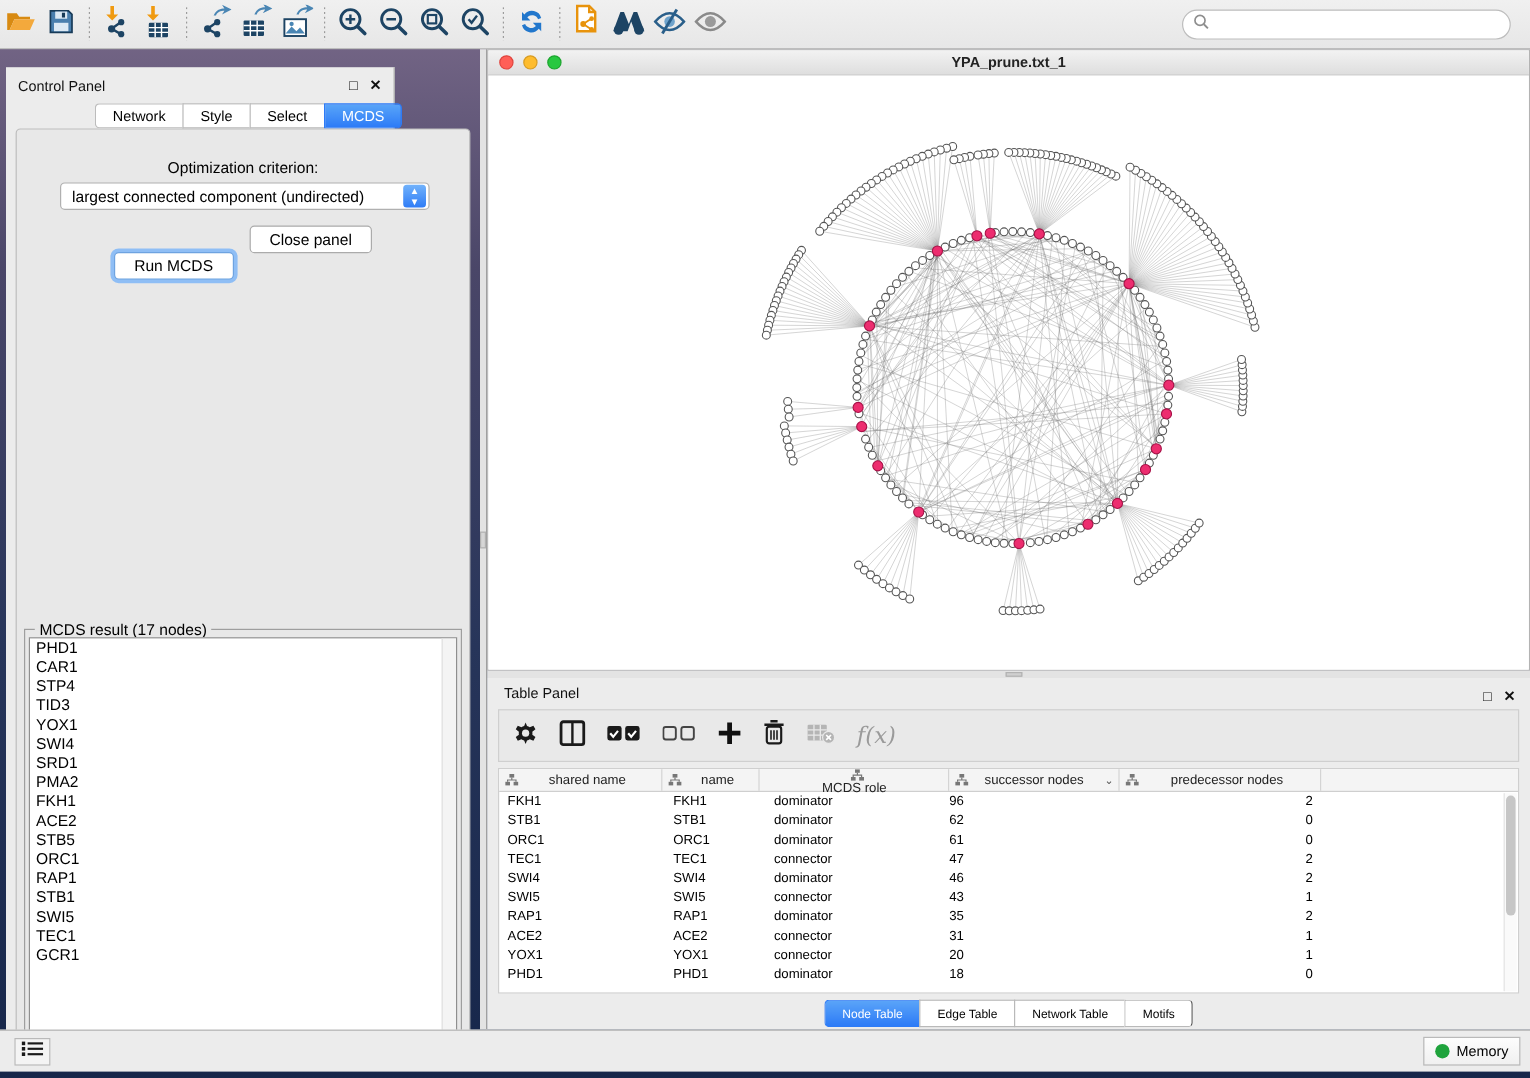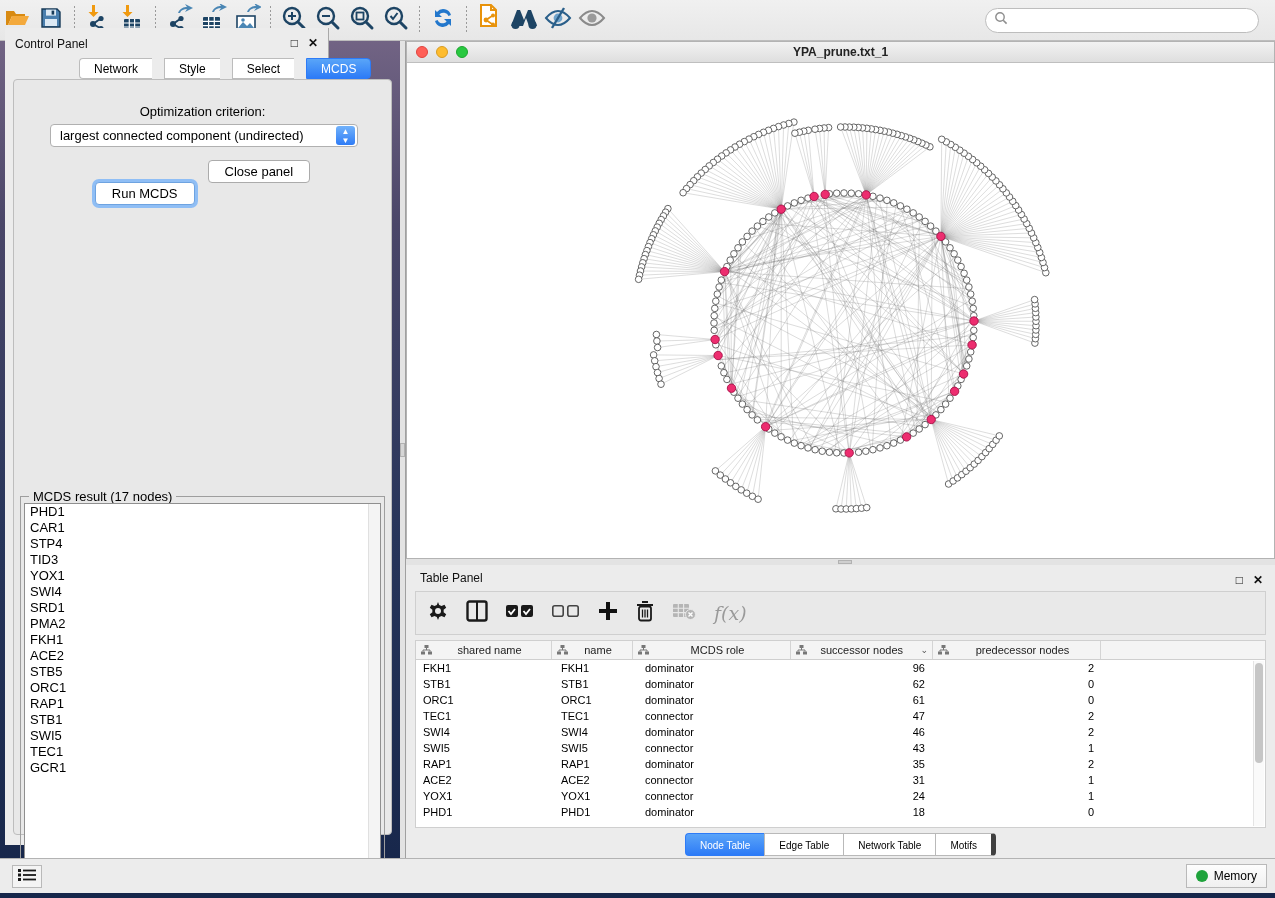--- a/index.html
+++ b/index.html
@@ -15,26 +15,26 @@
   .tb-btn { width:34px; height:32px; display:flex; align-items:center; justify-content:center; }
   .tb-sep { width:1px; height:28px; margin:0 6px;
     background-image:linear-gradient(#9a9a9a 40%, transparent 40%); background-size:1px 4px; }
   .search-wrap { margin-left:auto; margin-right:16px; width:274px; height:25px;
     background:#fff; border:1px solid #bdbdbd; border-radius:13px;
     display:flex; align-items:center; padding-left:8px; }
   .search-wrap input { border:none; outline:none; flex:1; height:20px; font-size:12px;
     font-family:"Liberation Sans",sans-serif; background:transparent; }
 
   
-  .control-panel { position:absolute; left:5px; top:28px; width:324px; height:817px;
+  .control-panel { position:absolute; left:5px; top:56px; width:324px; height:817px;
     background:#ececec; border-right:1px solid #a9a9a9; }
   .cp-title { position:absolute; left:10px; top:9px; font-size:12px; color:#111; }
   .panel-wctl { position:absolute; top:8px; font-size:12px; color:#111; cursor:default; }
   .cp-float { right:30px; } .cp-close { right:10px; font-weight:bold; }
-  .cp-tabs { position:absolute; left:74px; top:30px; display:flex; height:21px;gap:12px; }
+  .cp-tabs { position:absolute; left:74px; top:30px; display:flex; height:21px; }
   .cp-tab { padding:0 14px; font-size:12px; line-height:21px; background:#fff;
     border:1px solid #bcbcbc; border-right:none; color:#000; }
   .cp-tab:first-child { border-radius:4px 0 0 4px; }
   .cp-tab:last-child { border-right:1px solid #bcbcbc; border-radius:0 4px 4px 0; }
   .cp-tab.active { background:linear-gradient(#59a5f8,#2d7bf7); color:#fff; border-color:#2d7bf7; }
   .cp-box { position:absolute; left:8px; top:51px; width:379px; height:756px;
     background:#e8e8e8; border:1px solid #bdbdbd; border-radius:4px; }
   .opt-label { position:absolute; left:0; right:0; top:24px; text-align:center; font-size:13px; color:#000; }
   .opt-select { position:absolute; left:36px; top:44px; width:308px; height:23px; background:#fff;
     border:1px solid #b0b0b0; border-radius:4px; display:flex; align-items:center; font-size:13px; }
@@ -82,29 +82,29 @@
   .fx { font-family:"DejaVu Serif",serif; font-style:italic; font-size:19px; color:#9a9a9a; }
   .tp-tablewrap { position:absolute; left:9px; top:75px; right:9px; height:188px; background:#fff; border:1px solid #cfcfcf; }
   .thead { display:flex; height:19px; background:#f4f4f4; border-bottom:1px solid #cfcfcf; }
   .th { display:flex; align-items:center; font-size:11px; color:#222; border-right:1px solid #d4d4d4;
     padding-left:5px; position:relative; }
   .th .th-label { flex:1; text-align:center; padding-right:4px; }
   .th .sort { font-size:9px; color:#555; margin-right:4px; }
   .trow { display:flex; height:16px; align-items:center; }
   .td { font-size:11px; color:#000; overflow:hidden; white-space:nowrap; }
   .c0 { width:136px; padding-left:7px; } .c1 { width:81px; padding-left:9px; }
-  .c2 { width:158px; padding-left:12px; } .c3 { width:142px; text-align:right; padding-right:8px; }
+  .c2 { width:158px; padding-left:12px; } .c3 { width:142px; text-align:left; padding-right:8px; }
   .c4 { width:168px; text-align:right; padding-right:7px; }
   .vscroll { position:absolute; right:1px; top:20px; width:11px; bottom:1px; background:#fafafa; border-left:1px solid #e4e4e4; }
   .vthumb { position:absolute; left:1px; top:2px; width:8px; height:100px; background:#c6c6c6; border-radius:4px; }
   .tp-tabs { position:absolute; left:0; right:0; top:268px; height:25px; display:flex; justify-content:center; }
   .tp-tab { height:23px; line-height:23px; padding:0 14px; font-size:10px; background:#fff;
     border:1px solid #b9b9b9; border-right:none; color:#000; }
   .tp-tab:first-child { border-radius:4px 0 0 4px; }
-  .tp-tab:last-child { border-right:5px solid #404040; border-radius:0 4px 4px 0; }
+  .tp-tab:last-child { border-right:1px solid #404040; border-radius:0 4px 4px 0; }
   .tp-tab.active { background:linear-gradient(#5aa4f8,#2d7bf7); color:#fff; border-color:#2d7bf7; }
 
   
   .statusbar { position:absolute; left:0; top:858px; width:1275px; height:35px;
     background:#ececec; border-top:1px solid #b3b3b3; }
   .list-btn { position:absolute; left:12px; top:6px; width:30px; height:23px; background:#f4f4f4;
     border:1px solid #b9b9b9; display:flex; align-items:center; justify-content:center; }
   .memory-btn { position:absolute; right:8px; top:5px; height:24px; padding:0 9px;
     background:linear-gradient(#fdfdfd,#f0f0f0); border:1px solid #b9b9b9;
     display:flex; align-items:center; gap:6px; font-size:12px; color:#000; }
@@ -696,21 +696,21 @@
                 <g fill="#777">
                   <rect x="3.5" y="0" width="4" height="3"></rect>
                   <rect x="0" y="6.5" width="4" height="3"></rect>
                   <rect x="7" y="6.5" width="4" height="3"></rect>
                 </g>
                 <path d="M5.5 3v2M2 6.5V5h7v1.5" stroke="#777" fill="none"></path>
               </svg>
             </span>
             <span class="th-label">name</span>
           </div>
-          <div class="th" style="width: 158px;">
+          <div class="th" style="width: 158px; flex-direction: column;">
             <span style="display:flex">
               <svg width="11" height="10" viewBox="0 0 11 10" style="flex:0 0 auto">
                 <g fill="#777">
                   <rect x="3.5" y="0" width="4" height="3"></rect>
                   <rect x="0" y="6.5" width="4" height="3"></rect>
                   <rect x="7" y="6.5" width="4" height="3"></rect>
                 </g>
                 <path d="M5.5 3v2M2 6.5V5h7v1.5" stroke="#777" fill="none"></path>
               </svg>
             </span>
@@ -798,21 +798,21 @@
             <div class="td c0">ACE2</div>
             <div class="td c1">ACE2</div>
             <div class="td c2">connector</div>
             <div class="td c3">31</div>
             <div class="td c4">1</div>
           </div>
           <div class="trow">
             <div class="td c0">YOX1</div>
             <div class="td c1">YOX1</div>
             <div class="td c2">connector</div>
-            <div class="td c3">24</div>
+            <div class="td c3">20</div>
             <div class="td c4">1</div>
           </div>
           <div class="trow">
             <div class="td c0">PHD1</div>
             <div class="td c1">PHD1</div>
             <div class="td c2">dominator</div>
             <div class="td c3">18</div>
             <div class="td c4">0</div>
           </div>
         </div>

